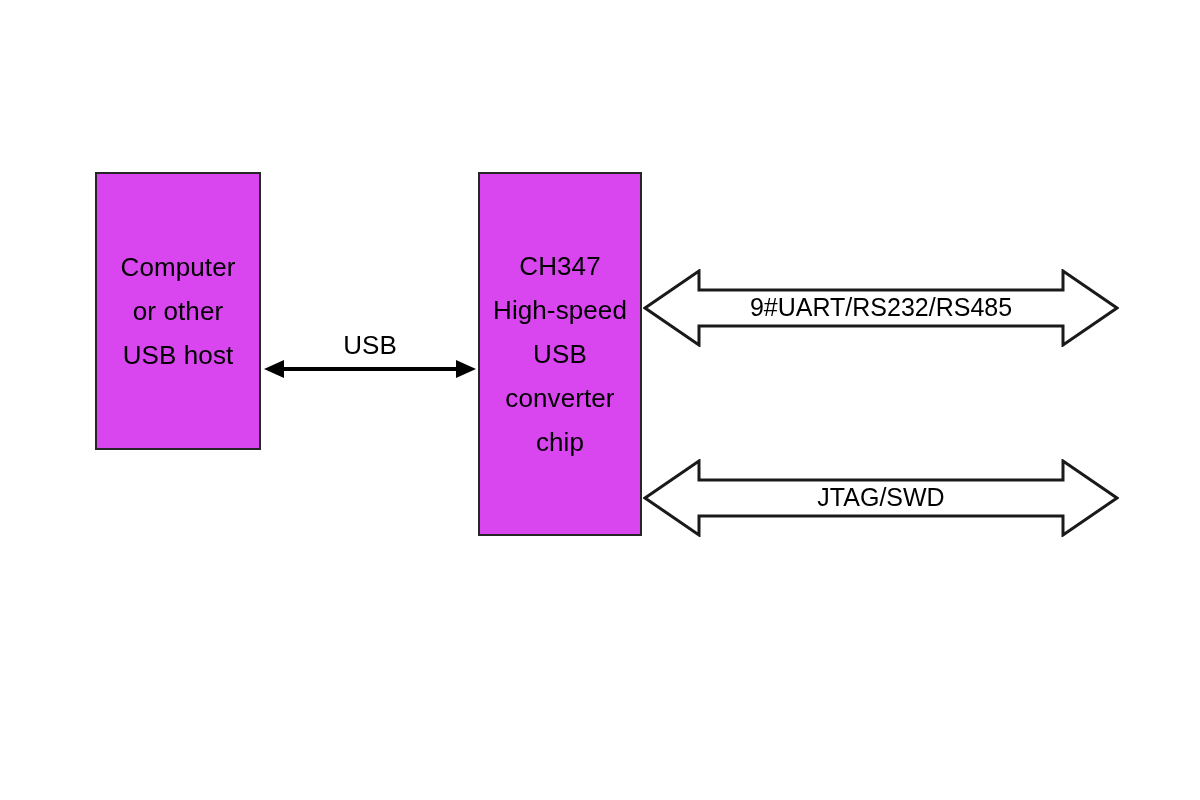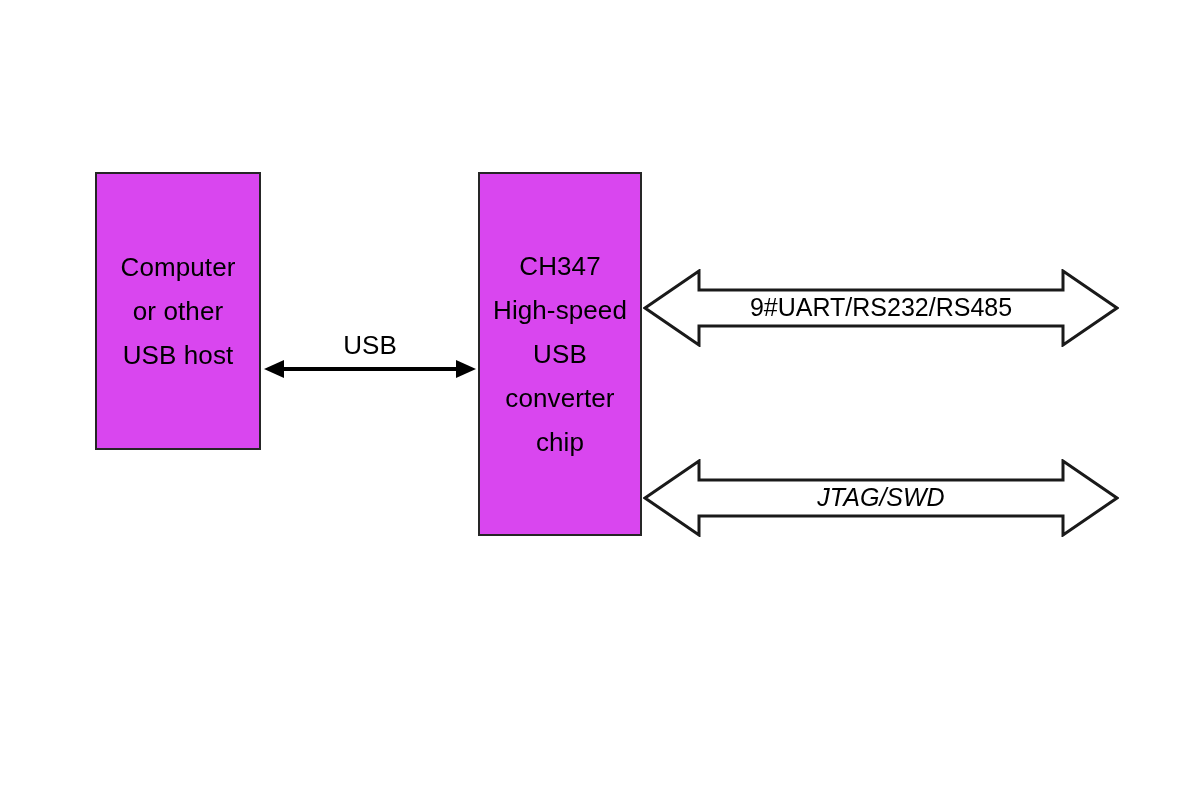--- a/index.html
+++ b/index.html
@@ -87,21 +87,21 @@
     pointer-events: none;
   }
   .arrow-text sup {
     font-size: 0.62em;
     vertical-align: super;
     line-height: 0;
   }
   #arrow-0 { top: 173px; height: 78px; }
   #arrow-1 { top: 269px; height: 78px; }
   #arrow-2 { top: 365px; height: 78px; }
-  #arrow-3 { top: 459px; height: 78px; font-style: italic; }
+  #arrow-3 { top: 459px; height: 78px; }
   #arrow-0 .arrow-text { top: 24px; }
   #arrow-1 .arrow-text { top: 24px; }
   #arrow-2 .arrow-text { top: 24px; }
   #arrow-3 .arrow-text { top: 24px; }
 </style>
 </head>
 <body>
 
 <div id="canvas">
 

